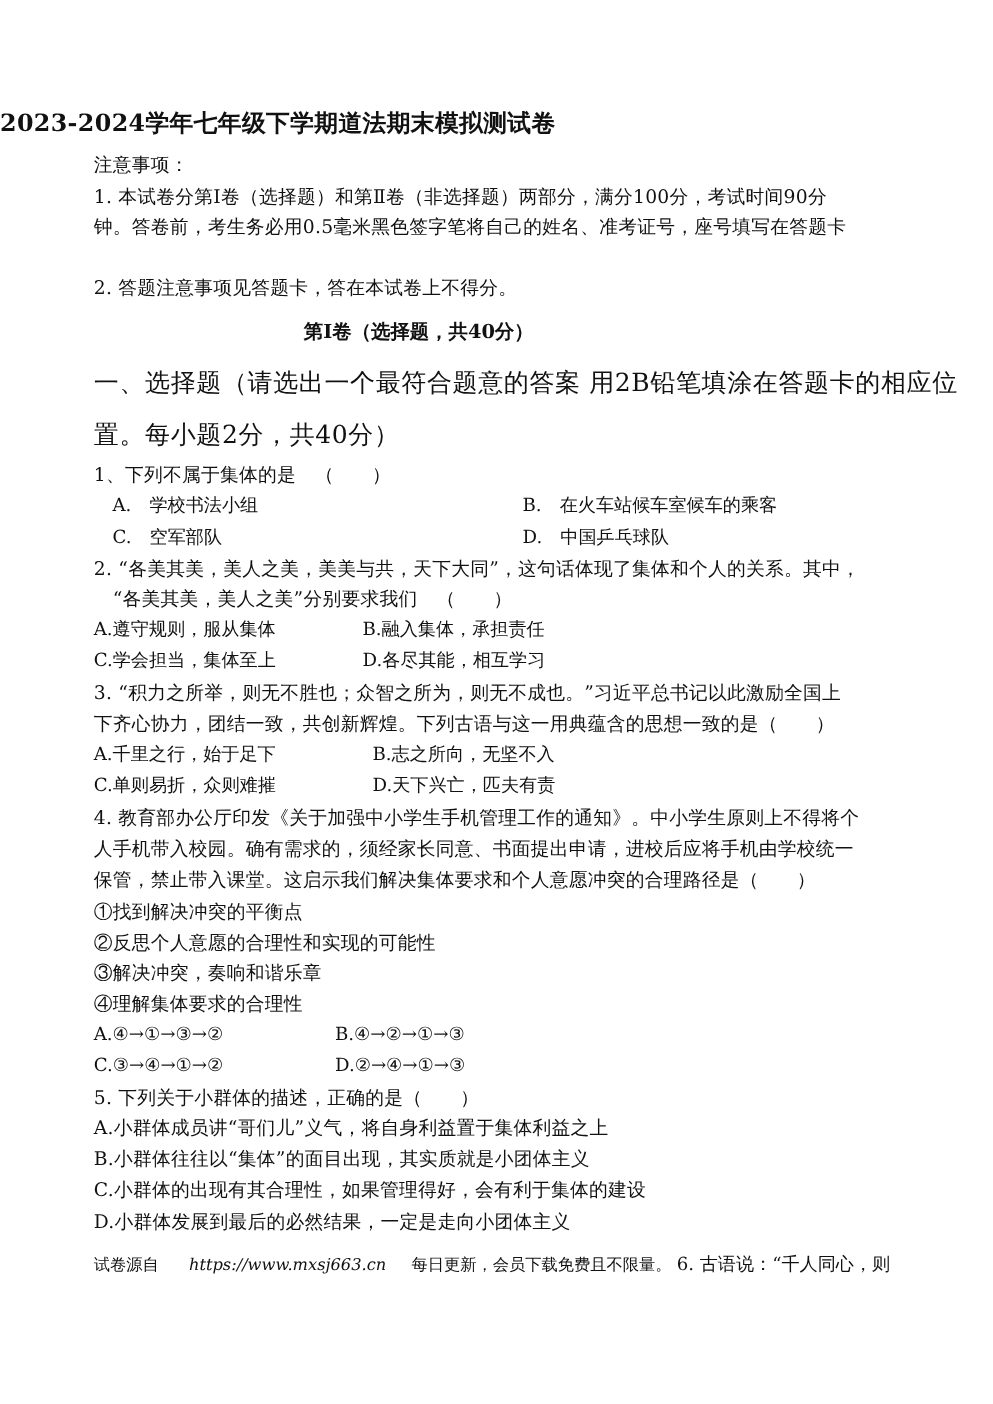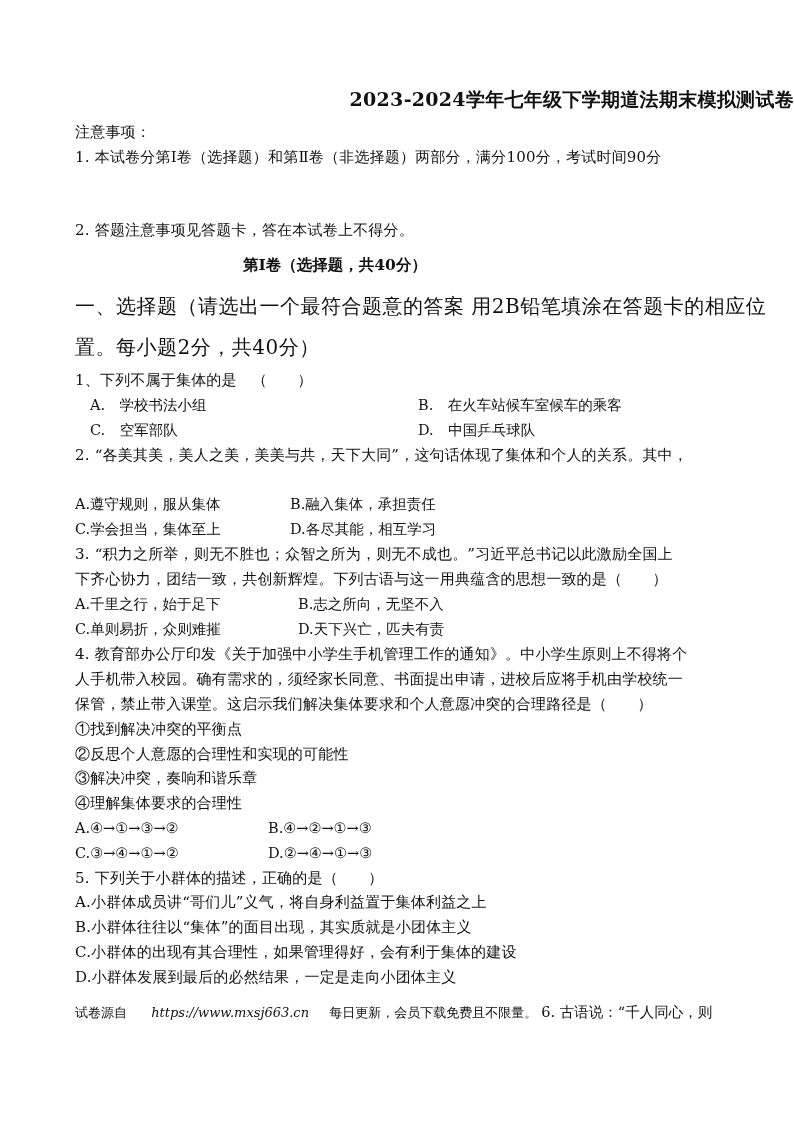--- a/index.html
+++ b/index.html
@@ -26,21 +26,21 @@
       width: 650px;
       font-size: 15px;
       line-height: 20px;
       white-space: nowrap;
       letter-spacing: 0.2px;
     }
     .title {
       position: absolute;
       left: 0; width: 794px;
       top: 87px;
-      text-align: right;
+      text-align: left;
       font-size: 19px;
       font-weight: bold;
       line-height: 24px;
       letter-spacing: 0.3px;
     }
     .section-title {
       position: absolute;
       left: 0; width: 670px;
       top: 255px;
       text-align: center;
@@ -71,34 +71,36 @@
   </style>
 </head>
 <body>
 
 <div class="page">
 
   <div class="title">2023-2024学年七年级下学期道法期末模拟测试卷</div>
 
   <div class="ln" style="top:122px">注意事项：</div>
   <div class="ln" style="top:147px">1. 本试卷分第Ⅰ卷（选择题）和第Ⅱ卷（非选择题）两部分，满分100分，考试时间90分</div>
+  <div class="ln" style="top:171px">钟。答卷前，考生务必用0.5毫米黑色签字笔将自己的姓名、准考证号，座号填写在答题卡</div>
   <div class="ln" style="top:220px">2. 答题注意事项见答题卡，答在本试卷上不得分。</div>
 
   <div class="section-title">第Ⅰ卷（选择题，共40分）</div>
 
   <div class="ln big" style="top:296px">一、选择题（请选出一个最符合题意的答案 用2B铅笔填涂在答题卡的相应位</div>
   <div class="ln big" style="top:337px">置。每小题2分，共40分）</div>
 
   <div class="ln" style="top:370px">1、下列不属于集体的是　（　　）</div>
   <div class="opt" style="left:90px; top:395px">A.　学校书法小组</div>
   <div class="opt" style="left:418px; top:395px">B.　在火车站候车室候车的乘客</div>
   <div class="opt" style="left:90px; top:420px">C.　空军部队</div>
   <div class="opt" style="left:418px; top:420px">D.　中国乒乓球队</div>
 
   <div class="ln" style="top:445px">2. “各美其美，美人之美，美美与共，天下大同”，这句话体现了集体和个人的关系。其中，</div>
+  <div class="ln" style="top:469px">　“各美其美，美人之美”分别要求我们　（　　）</div>
   <div class="opt" style="left:75px; top:494px">A.遵守规则，服从集体</div>
   <div class="opt" style="left:290px; top:494px">B.融入集体，承担责任</div>
   <div class="opt" style="left:75px; top:519px">C.学会担当，集体至上</div>
   <div class="opt" style="left:290px; top:519px">D.各尽其能，相互学习</div>
 
   <div class="ln" style="top:544px">3. “积力之所举，则无不胜也；众智之所为，则无不成也。”习近平总书记以此激励全国上</div>
   <div class="ln" style="top:569px">下齐心协力，团结一致，共创新辉煌。下列古语与这一用典蕴含的思想一致的是（　　）</div>
   <div class="opt" style="left:75px; top:594px">A.千里之行，始于足下</div>
   <div class="opt" style="left:298px; top:594px">B.志之所向，无坚不入</div>
   <div class="opt" style="left:75px; top:619px">C.单则易折，众则难摧</div>

